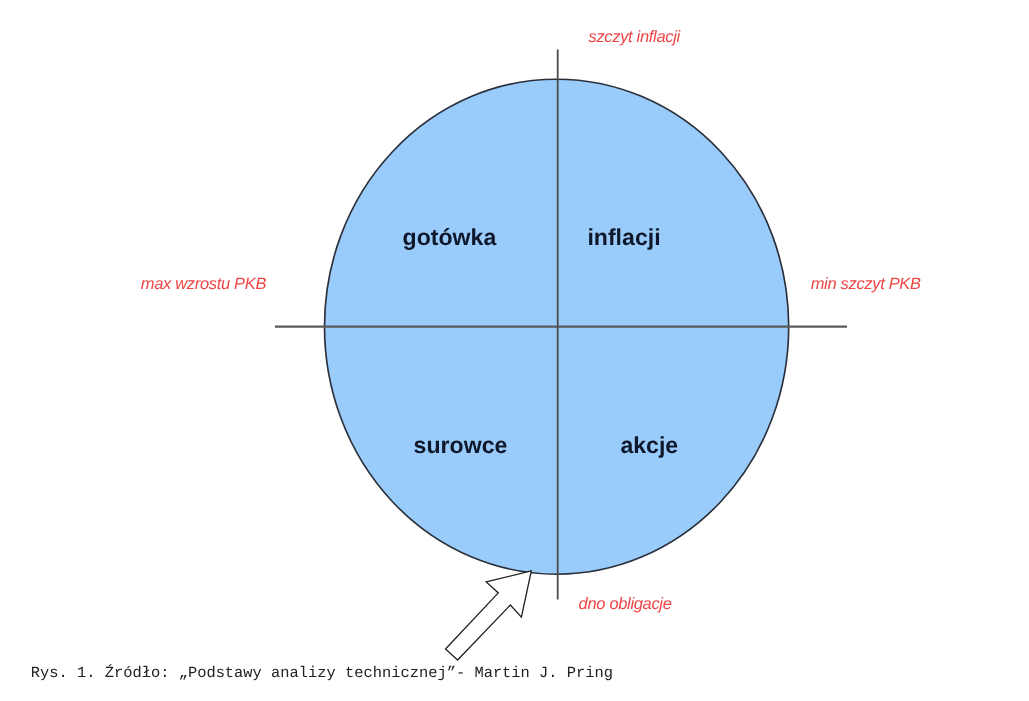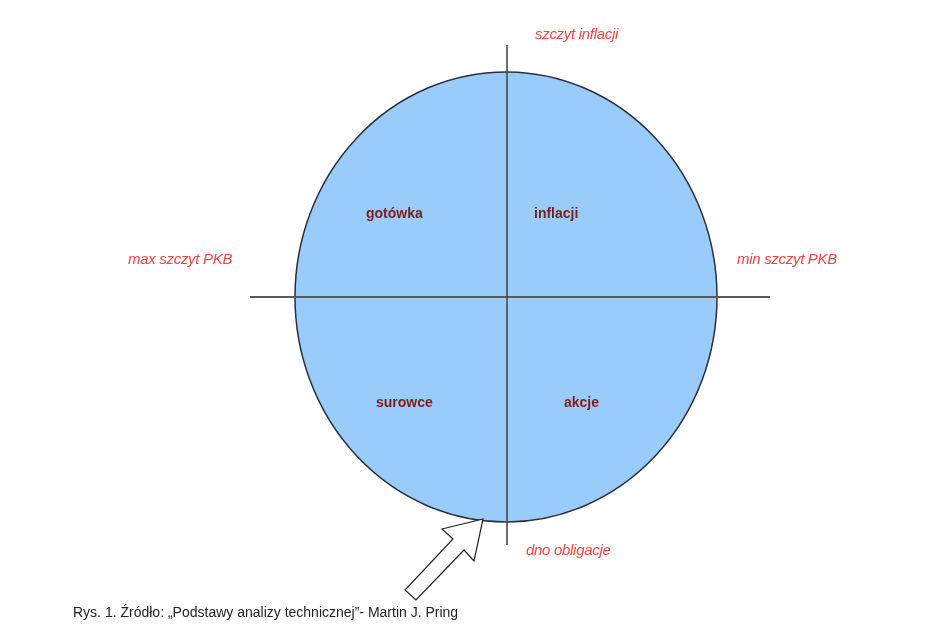--- a/index.html
+++ b/index.html
@@ -1,36 +1,36 @@
 <!DOCTYPE html>
 <html><head>
 <meta charset="utf-8">
 <style>
   html, body { margin:0; padding:0; background:#ffffff; }
   body { width:935px; height:637px; position:relative; overflow:hidden; font-family:"Liberation Sans", sans-serif; }
   svg { position:absolute; left:0; top:0; }
   .lbl { position:absolute; font-family:"Liberation Sans", sans-serif; font-style:italic; font-size:15px; color:#ef4444; white-space:nowrap; letter-spacing:-0.3px; }
-  .q { position:absolute; font-family:"Liberation Sans", sans-serif; font-weight:bold; font-size:14px; color:#7f1d1d; white-space:nowrap; }
-  .caption { position:absolute; left:28px; top:604px; font-family:Liberation Sans, sans-serif; font-size:14px; color:#222; white-space:nowrap;margin-left:45px; }
+  .q { position:absolute; font-family:"Liberation Sans", sans-serif; font-weight:bold; font-size:21px; color:#0f172a; white-space:nowrap; }
+  .caption { position:absolute; left:28px; top:604px; font-family:Liberation Mono, monospace; font-size:14px; color:#222; white-space:nowrap; }
 </style>
 </head>
 <body>
 
 <svg width="935" height="637" viewBox="0 0 935 637">
   <ellipse cx="506" cy="297" rx="211" ry="225" fill="#99cbfb" stroke="#2b2f3a" stroke-width="1.5"></ellipse>
   <line x1="250" y1="297" x2="770" y2="297" stroke="#5a5a5a" stroke-width="2"></line>
   <line x1="507" y1="45" x2="507" y2="545" stroke="#4a4a4a" stroke-width="1.6"></line>
   <g>
     <polygon points="483,519 474,561 464,550 416,600 405,590 453,539 442,529" fill="#ffffff" stroke="#222" stroke-width="1.2"></polygon>
   </g>
 </svg>
 
 <div class="lbl" style="left:535px; top:25px;">szczyt inflacji</div>
 <div class="lbl" style="left:526px; top:541px;">dno obligacje</div>
-<div class="lbl" style="left:128px; top:250px;">max szczyt PKB</div>
+<div class="lbl" style="left:128px; top:250px;">max wzrostu PKB</div>
 <div class="lbl" style="left:737px; top:250px;">min szczyt PKB</div>
 
 <div class="q" style="left:366px; top:205px;">gotówka</div>
 <div class="q" style="left:534px; top:205px;">inflacji</div>
 <div class="q" style="left:376px; top:394px;">surowce</div>
 <div class="q" style="left:544px; top:394px;margin-left:20px;">akcje</div>
 
 <div class="caption">Rys. 1. Źródło: „Podstawy analizy technicznej”- Martin J. Pring</div>
 
 </body></html>

